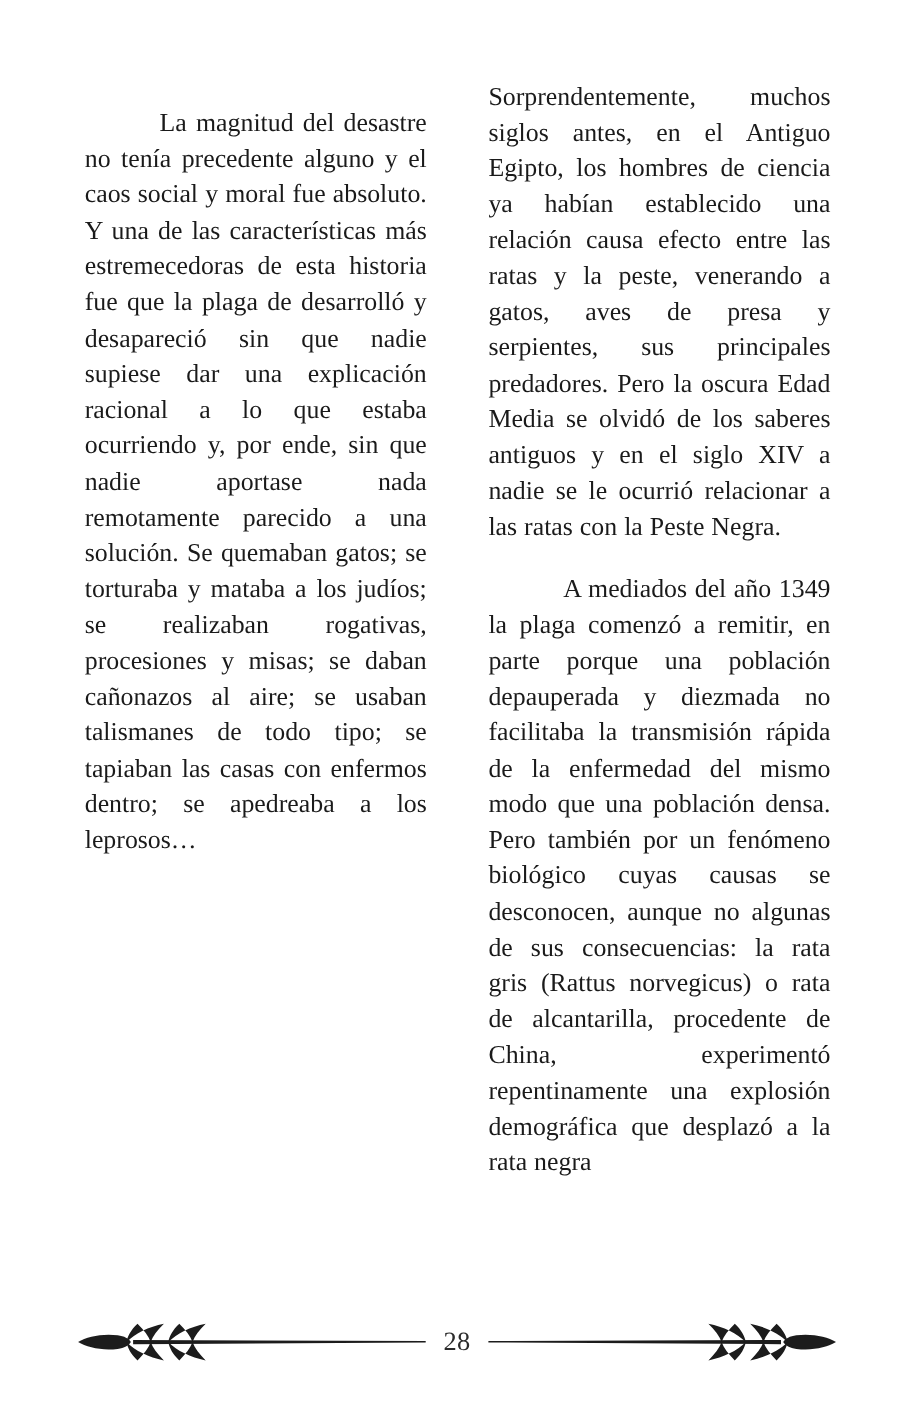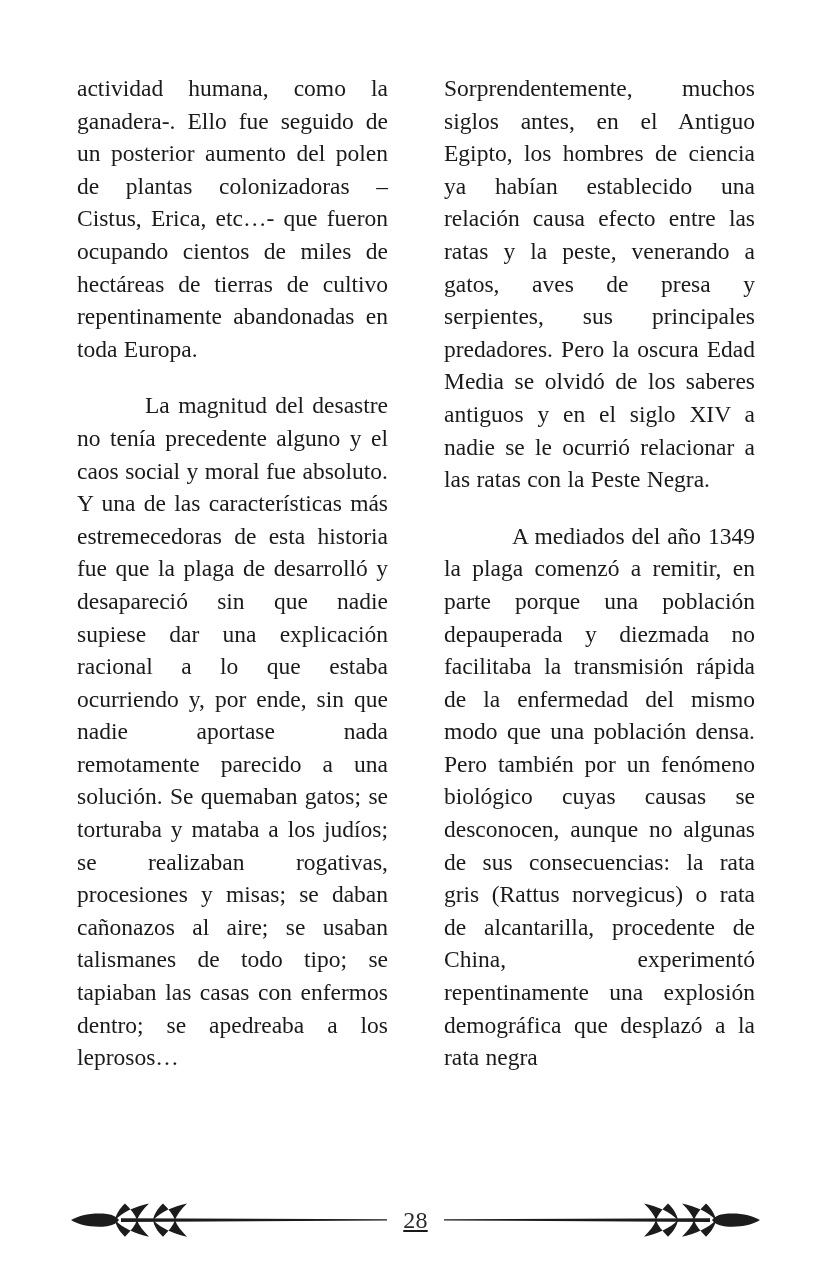--- a/index.html
+++ b/index.html
@@ -71,21 +71,20 @@
   .footer {
     position: absolute;
     left: 0;
     top: 1192px;
     width: 831px;
     height: 55px;
     display: flex;
     flex-direction: row;
     align-items: center;
     justify-content: center;
-    text-decoration: underline;
   }
 
   .ornament {
     flex: 0 0 auto;
     line-height: 0;
   }
 
   .page-number {
     font-size: 24px;
     line-height: 1;
@@ -96,21 +95,20 @@
   }
 </style>
 </head>
 <body>
 
 <div class="page">
 
   <div class="columns">
 
     <div class="column">
-      <p class="para nostretch">actividad humana, como la ganadera-. Ello fue seguido de un posterior aumento del polen de plantas colonizadoras – Cistus, Erica, etc…- que fueron ocupando cientos de miles de hectáreas de tierras de cultivo repentinamente abandonadas en toda Europa.</p>
       <p class="para indented gap nostretch">La magnitud del desastre no tenía precedente alguno y el caos social y moral fue absoluto. Y una de las características más estremecedoras de esta historia fue que la plaga de desarrolló y desapareció sin que nadie supiese dar una explicación racional a lo que estaba ocurriendo y, por ende, sin que nadie aportase nada remotamente parecido a una solución. Se quemaban gatos; se torturaba y mataba a los judíos; se realizaban rogativas, procesiones y misas; se daban cañonazos al aire; se usaban talismanes de todo tipo; se tapiaban las casas con enfermos dentro; se apedreaba a los leprosos…</p>
     </div>
 
     <div class="column">
       <p class="para nostretch">Sorprendentemente, muchos siglos antes, en el Antiguo Egipto, los hombres de ciencia ya habían establecido una relación causa efecto entre las ratas y la peste, venerando a gatos, aves de presa y serpientes, sus principales predadores. Pero la oscura Edad Media se olvidó de los saberes antiguos y en el siglo XIV a nadie se le ocurrió relacionar a las ratas con la Peste Negra.</p>
       <p class="para indented gap nostretch">A mediados del año 1349 la plaga comenzó a remitir, en parte porque una población depauperada y diezmada no facilitaba la transmisión rápida de la enfermedad del mismo modo que una población densa. Pero también por un fenómeno biológico cuyas causas se desconocen, aunque no algunas de sus consecuencias: la rata gris (Rattus norvegicus) o rata de alcantarilla, procedente de China, experimentó repentinamente una explosión demográfica que desplazó a la rata negra</p>
     </div>
 
   </div>
 

